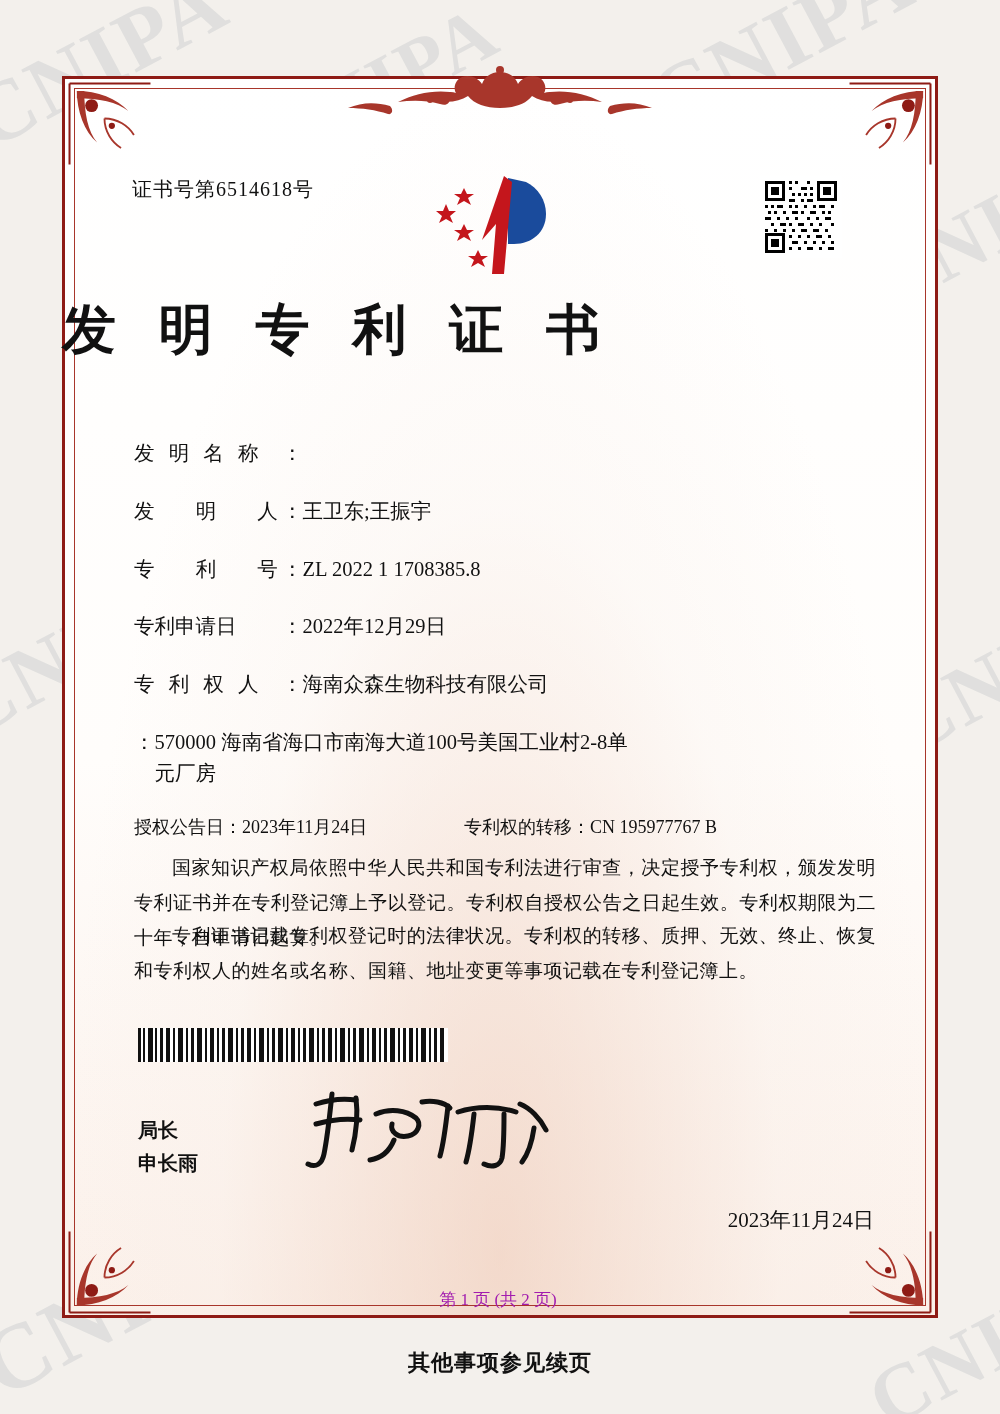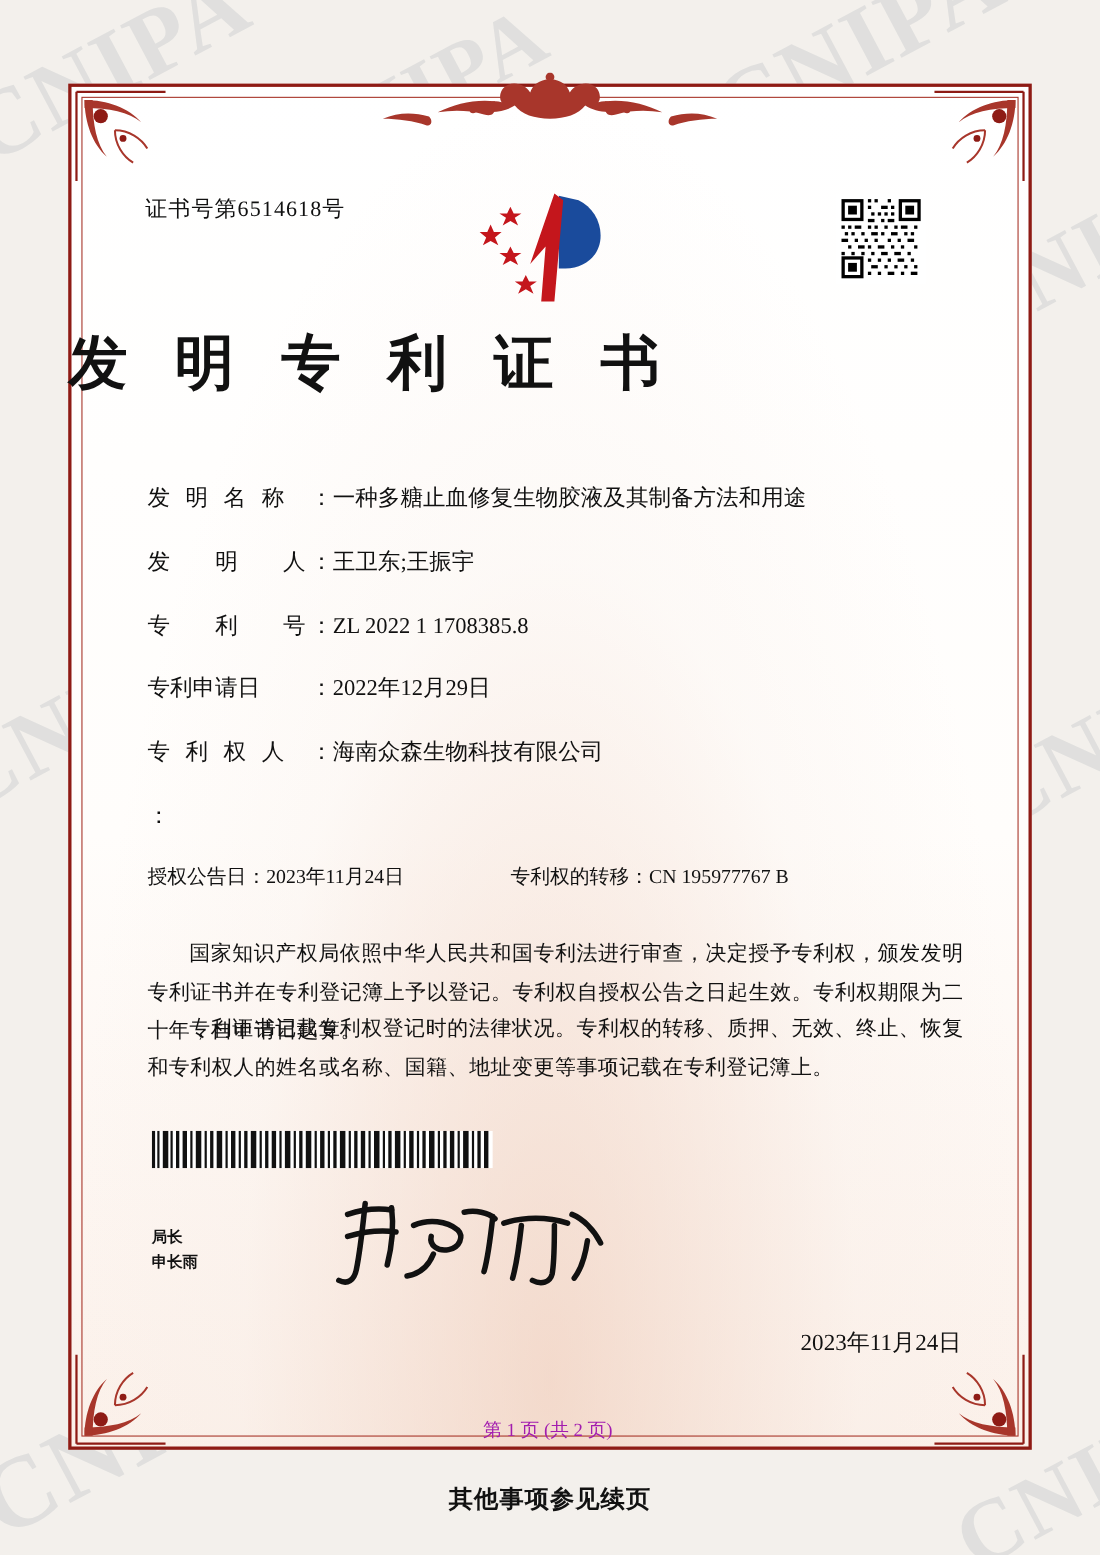--- a/index.html
+++ b/index.html
@@ -102,21 +102,21 @@
   .p1{top:774px;}
   .p2{top:842px;}
   .indent{text-indent:2em;}
 
   
   .barcode{position:absolute;left:76px;top:952px;width:310px;height:34px;}
   .barcode svg{width:100%;height:100%;display:block;}
 
   .sign-label{
     position:absolute;left:76px;top:1038px;
-    font-size:14px;font-weight:700;color:#111;line-height:1.65;
+    font-size:20px;font-weight:700;color:#111;line-height:1.65;
   }
   .signature{
     position:absolute;left:236px;top:1008px;width:280px;height:90px;
   }
   .signature svg{width:100%;height:100%;display:block;}
 
   .date-right{
     position:absolute;right:64px;top:1130px;
     font-size:21px;color:#111;
   }
@@ -323,21 +323,20 @@
       </svg>
     </div>
 
     <div class="title">发 明 专 利 证 书</div>
 
     <div class="fields">
 
       <div class="frow">
         <div class="flabel sp2">发 明 名 称</div>
         <div class="fcolon">：</div>
-        <div class="fvalue">一种多糖止血修复生物胶液及其制备方法和用途</div>
       </div>
 
       <div class="frow">
         <div class="flabel sp4">发 明 人</div>
         <div class="fcolon">：</div>
         <div class="fvalue">王卫东;王振宇</div>
       </div>
 
       <div class="frow">
         <div class="flabel sp4">专 利 号</div>
@@ -352,20 +351,24 @@
       </div>
 
       <div class="frow">
         <div class="flabel sp2">专 利 权 人</div>
         <div class="fcolon">：</div>
         <div class="fvalue">海南众森生物科技有限公司</div>
       </div>
 
       <div class="frow">
         <div class="fcolon">：</div>
+        <div class="fvalue">
+          <span>570000 海南省海口市南海大道100号美国工业村2-8单</span>
+          <span class="l2">元厂房</span>
+        </div>
       </div>
 
       <div class="pubrow">
         <div class="a">
           <span>授权公告日：</span><span>2023年11月24日</span>
         </div>
         <div class="b">
           <span>专利权的转移：</span><span>CN 195977767 B</span>
         </div>
       </div>

